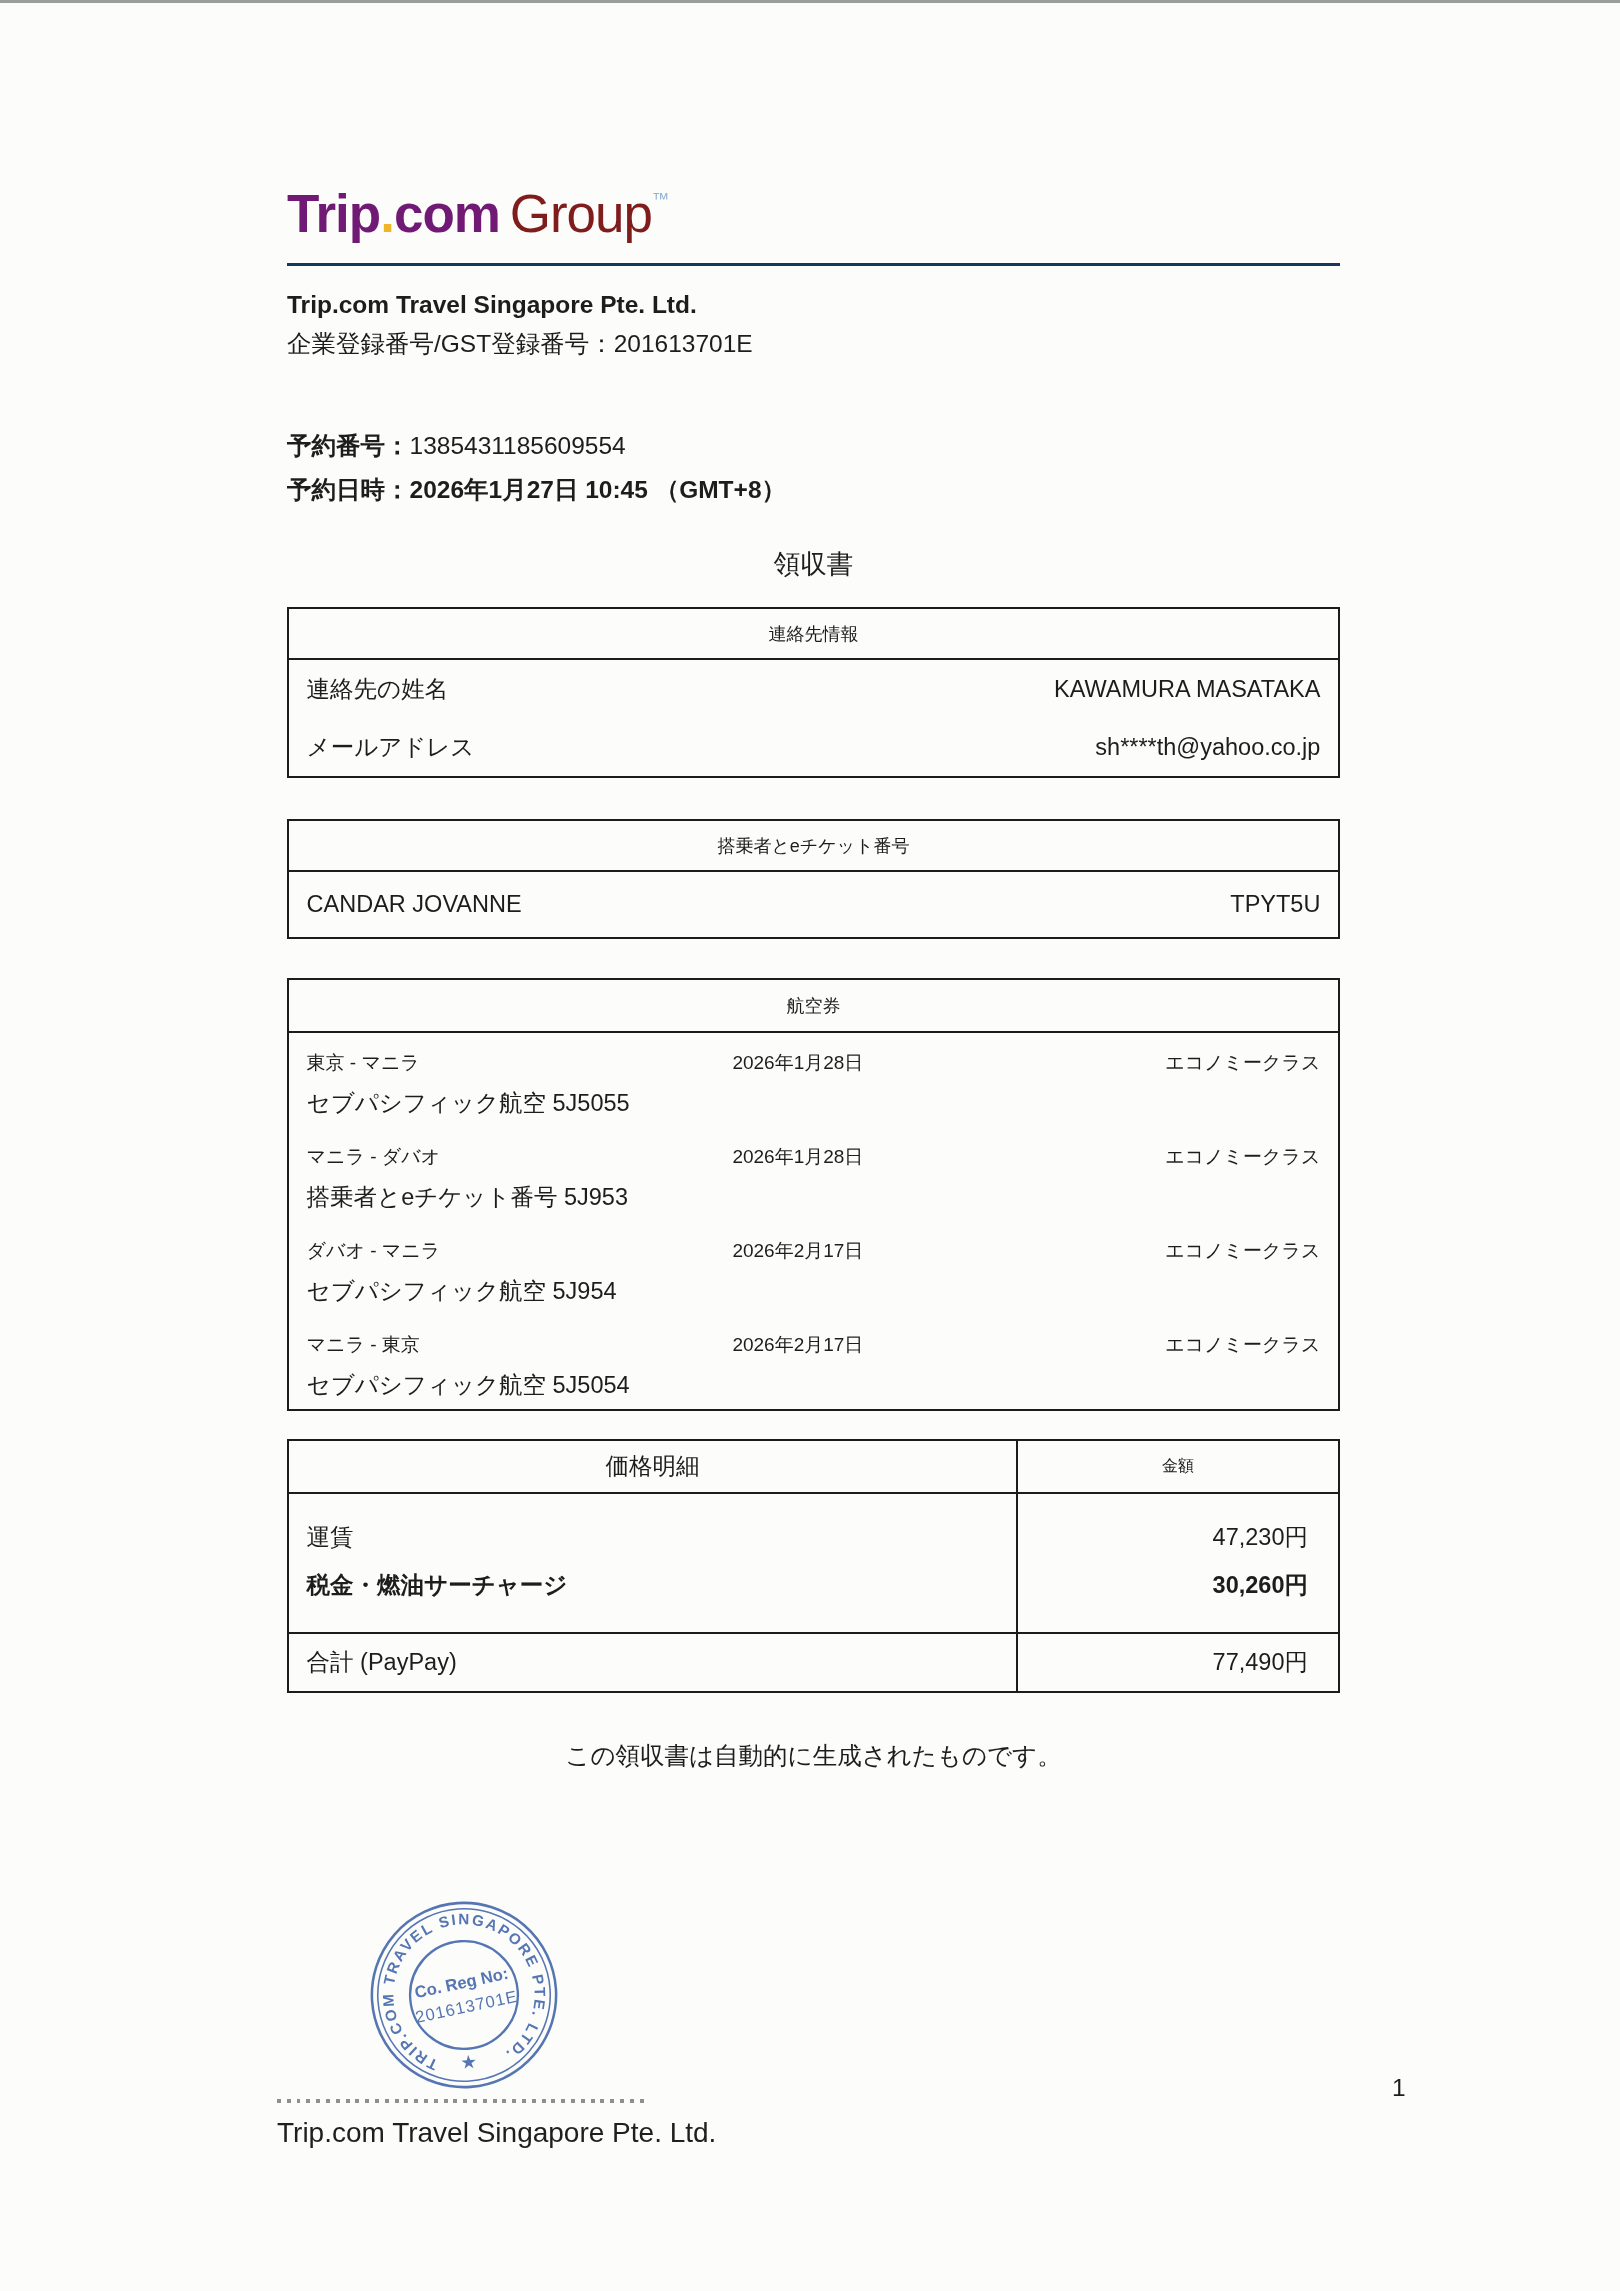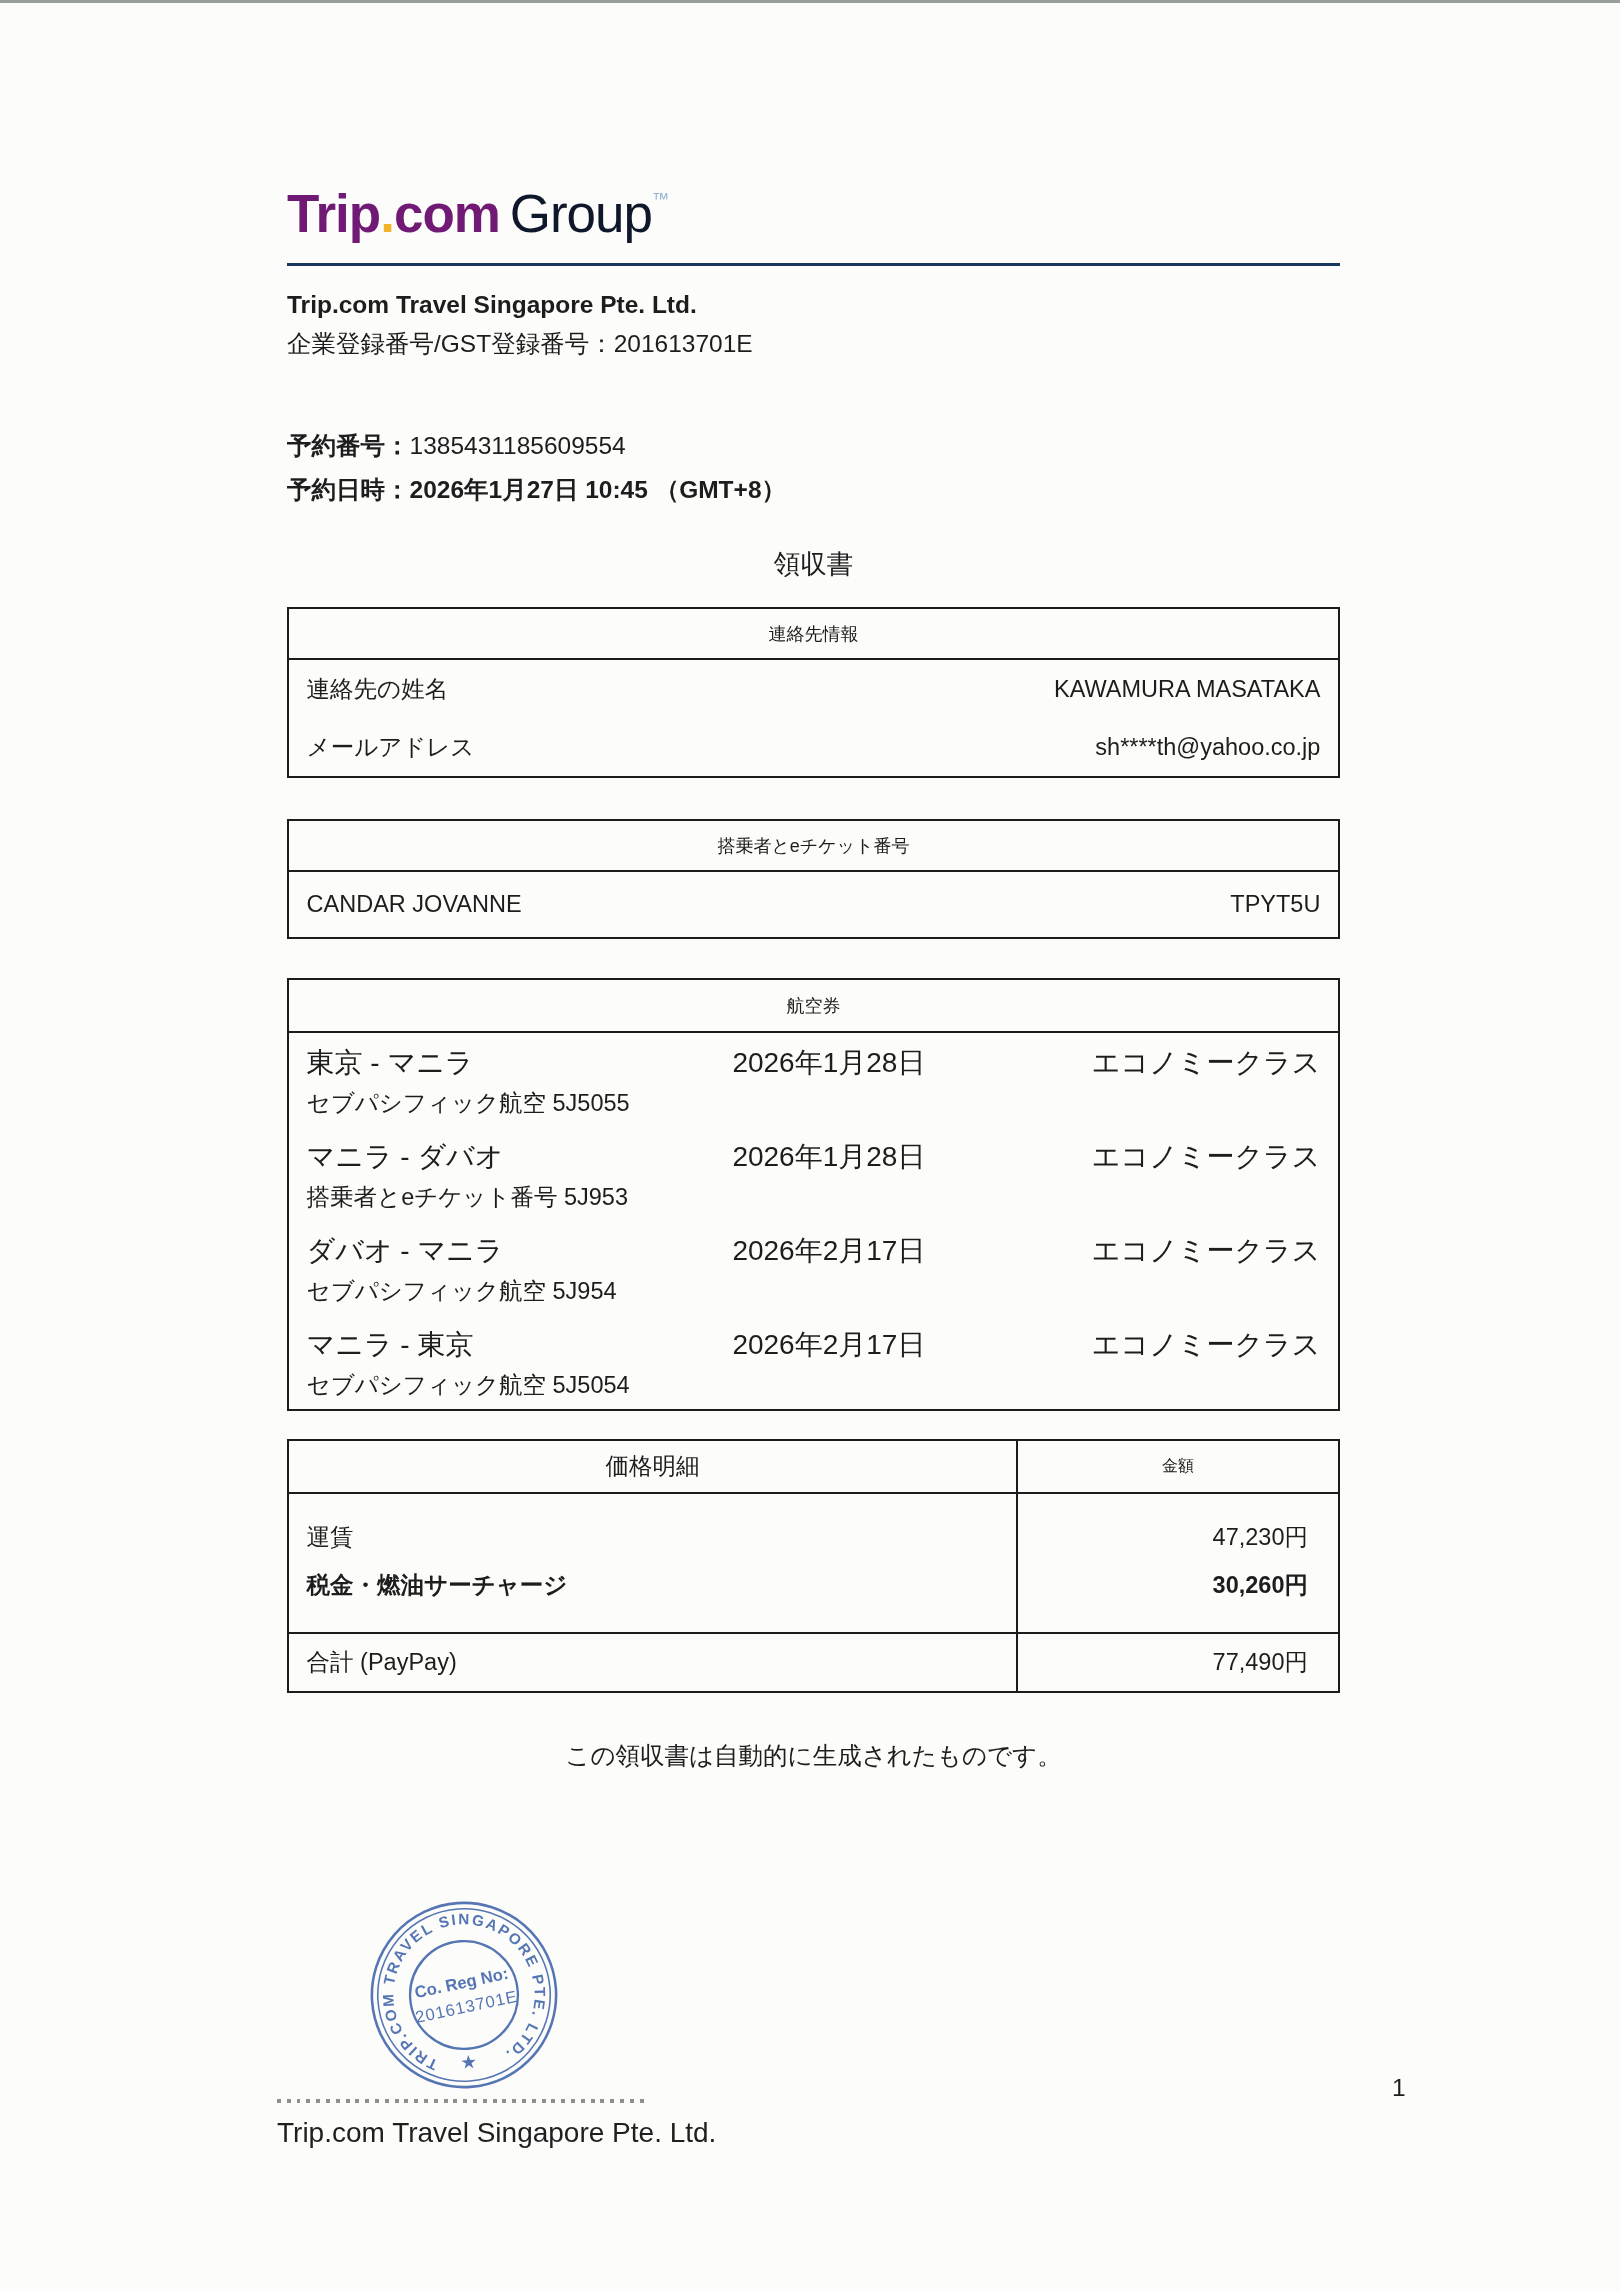--- a/index.html
+++ b/index.html
@@ -9,21 +9,21 @@
     position:relative; width:1620px; height:2292px; background:#fcfcfa;
     margin:0 auto; overflow:hidden;
   }
   .scan-top-edge { position:absolute; top:0; left:0; width:100%; height:2.9px; background:#49514a; opacity:.55; }
   .content { position:absolute; left:287px; top:162px; width:1053px; }
 
   
   .logo { font-size:53px; font-weight:bold; letter-spacing:-1px; line-height:74px; }
   .logo .trip, .logo .com { color:#701a75; }
   .logo .dot { color:#f0b429; }
-  .logo .group { color:#0f172a; font-weight:normal; margin-left:9.8px; }
+  .logo .group { color:#7f1d1d; font-weight:normal; margin-left:9.8px; }
   .logo .tm { color:#8fb3d1; font-size:17.6px; vertical-align:27.4px; font-weight:normal; }
   .rule { margin-top:11.8px; height:2.9px; background:#17375e; }
 
   .company-name { margin-top:23.5px; font-size:24.5px; font-weight:bold; line-height:29px; }
   .gst-line { margin-top:9.8px; font-size:24.5px; line-height:31px; }
 
   .booking { margin-top:71px; }
   .booking-row { font-size:24.5px; line-height:31px; }
   .booking-row + .booking-row { margin-top:12.7px; }
   .booking-label { font-weight:bold; }
@@ -38,21 +38,21 @@
   .t-contact { margin-top:27.4px; }
   .kv-row { height:58px; display:flex; align-items:center; justify-content:space-between;
     padding:0 17.6px; font-size:23.5px; }
 
   .t-passenger { margin-top:41px; }
   .t-passenger .kv-row { height:65px; }
 
   .t-flights { margin-top:39px; }
   .t-flights .box-header { height:53px; }
   .flight-row { padding:15.7px 17.6px 9.8px 17.6px; height:94px; }
-  .flight-line1 { display:flex; align-items:flex-end; font-size:28px; line-height:27.4px; }
+  .flight-line1 { display:flex; align-items:flex-end; font-size:19px; line-height:27.4px; }
   .flight-route { width:42%; }
   .flight-date { flex:1; }
   .flight-class { text-align:right; }
   .flight-line2 { margin-top:13.7px; font-size:23.5px; line-height:27.4px; }
 
   .t-price { margin-top:27.4px; }
   .price-hdr { display:flex; border-bottom:2.9px solid #1c1c1c; }
   .price-hdr-label { width:69.5%; border-right:2px solid #1c1c1c; height:51px;
     display:flex; align-items:center; justify-content:center; font-size:23.5px; }
   .price-hdr-amount { flex:1; height:51px; display:flex; align-items:center; justify-content:center; font-size:16px; }

